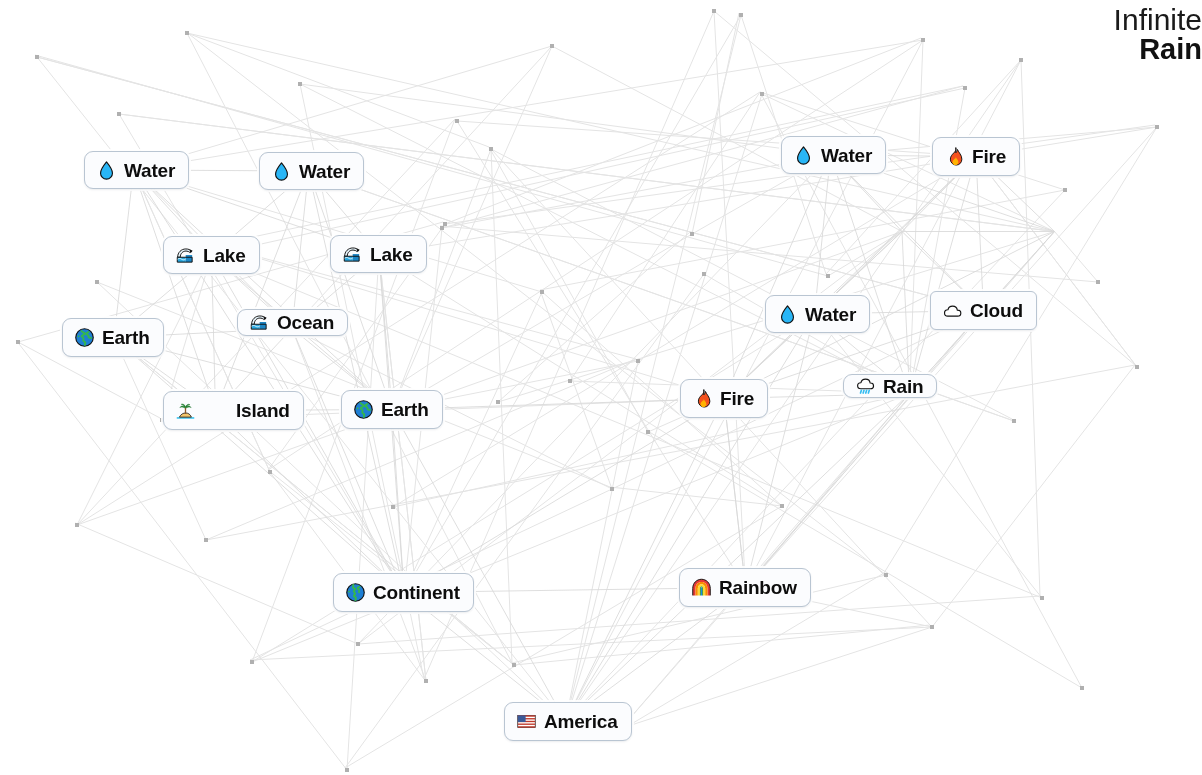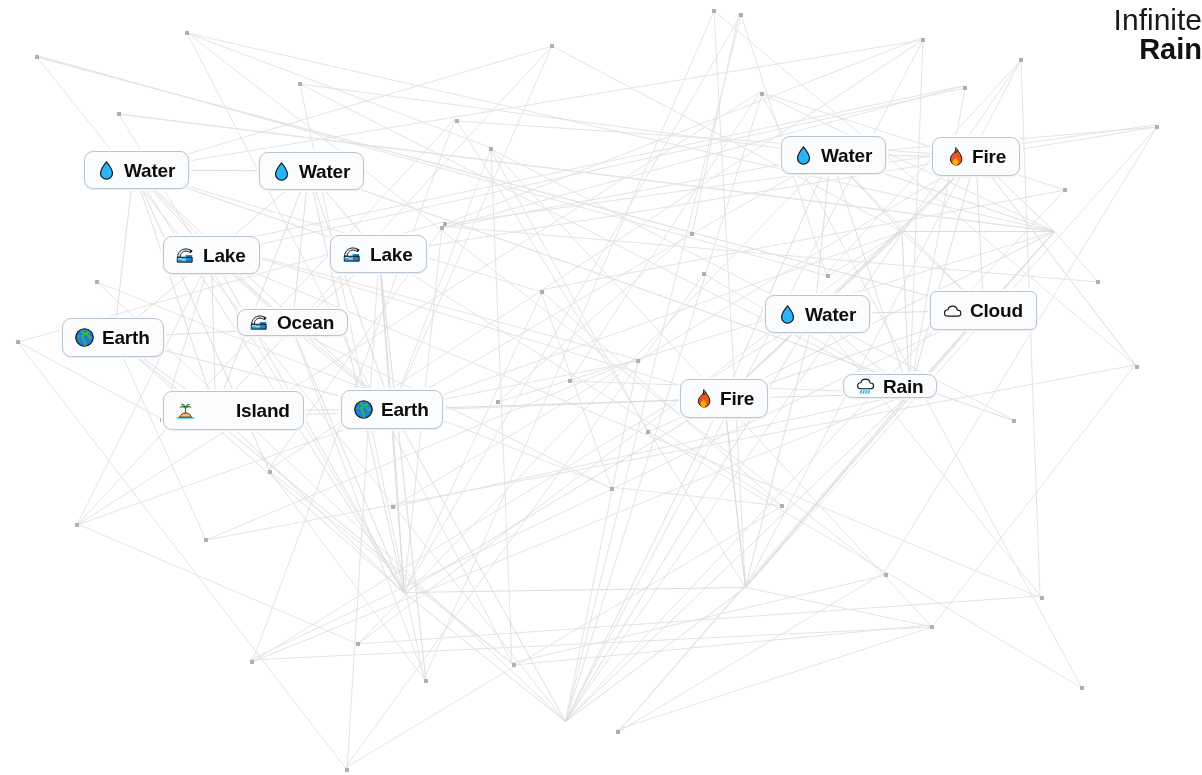--- a/index.html
+++ b/index.html
@@ -430,20 +430,47 @@
       <div class="node" style="left: 341px; top: 390px; height: 39px;">
         <span class="ic">
           <svg viewBox="0 0 24 24">
             <circle cx="12" cy="12" r="10" fill="#1f7fd4" stroke="#111" stroke-width="1.3"></circle>
             <path d="M8.5 4.6c1.4.3 1.2 1.8 2.6 2 1.4.2 1.3 1.7.3 2.3-1 .6-2.6.2-2.7 1.5-.1 1.3 1.8 1 2.2 2.2.4 1.2-.6 2-.2 3.1.4 1.1 2.1.8 2.3 2.2.2 1.1-.9 1.6-.5 2.6M16.6 5.6c-.8 1-2.3.8-2.5 2-.2 1.2 1.6 1.2 2.3 2 .7.8-.3 1.9.6 2.5.8.5 1.8-.2 2.5.4" stroke="#35b84a" stroke-width="2.1" fill="none" stroke-linecap="round" stroke-linejoin="round"></path>
             <path d="M5 9.5c1.2-.1 1.6.9 1.1 1.7-.5.8-1.7.5-2.1-.2" fill="#35b84a"></path>
           </svg>
         </span>
         <span class="label">Earth</span>
       </div>
+      <div class="node" style="left: 333px; top: 573px; height: 39px;">
+        <span class="ic">
+          <svg viewBox="0 0 24 24">
+            <circle cx="12" cy="12" r="10" fill="#1f7fd4" stroke="#111" stroke-width="1.3"></circle>
+            <path d="M9.4 3.4c.9 1.1-.6 2-.2 3 .4 1 2.2.5 2.4 1.7.2 1.2-1.6 1.3-1.6 2.5 0 1.2 1.6 1.3 1.6 2.6 0 1.3-1.7 1.4-1.4 2.7.3 1.3 2.2 1.1 2.3 2.5.1 1-.8 1.6-.6 2.4" stroke="#35b84a" stroke-width="2.2" fill="none" stroke-linecap="round" stroke-linejoin="round"></path>
+            <path d="M16.8 5.2c-1 .9-2.6.6-2.6 1.9 0 1.2 1.9 1.1 2.1 2.3.2 1-.9 1.6-.2 2.4" stroke="#35b84a" stroke-width="2" fill="none" stroke-linecap="round"></path>
+            <path d="M4.6 10c1.1.1 1.3 1.2.7 1.8-.6.6-1.7.2-1.9-.6" fill="#35b84a"></path>
+          </svg>
+        </span>
+        <span class="label">Continent</span>
+      </div>
+      <div class="node" style="left: 504px; top: 702px; height: 39px;">
+        <span class="ic">
+          <svg viewBox="0 0 24 24">
+            <rect x="2" y="5" width="20" height="14" fill="#fff" stroke="#111" stroke-width="0.8"></rect>
+            <g fill="#c0392b">
+              <rect x="2" y="5" width="20" height="1.55"></rect>
+              <rect x="2" y="8.1" width="20" height="1.55"></rect>
+              <rect x="2" y="11.2" width="20" height="1.55"></rect>
+              <rect x="2" y="14.3" width="20" height="1.55"></rect>
+              <rect x="2" y="17.4" width="20" height="1.55"></rect>
+            </g>
+            <rect x="2" y="5" width="9" height="7.6" fill="#3b5998"></rect>
+          </svg>
+        </span>
+        <span class="label">America</span>
+      </div>
       <div class="node" style="left: 781px; top: 136px; height: 38px;">
         <span class="ic">
           <svg viewBox="0 0 24 24">
             <path d="M12 2.2C12 2.2 5.2 10.6 5.2 15.1a6.8 6.8 0 0 0 13.6 0C18.8 10.6 12 2.2 12 2.2z" fill="#29b6f6" stroke="#111" stroke-width="1.3" stroke-linejoin="round"></path>
           </svg>
         </span>
         <span class="label">Water</span>
       </div>
       <div class="node" style="left: 932px; top: 137px; height: 39px;">
         <span class="ic">
@@ -480,20 +507,33 @@
         <span class="label">Fire</span>
       </div>
       <div class="node" style="left: 843px; top: 374px; height: 24px;">
         <span class="ic">
           <svg viewBox="0 0 24 24">
             <path d="M6.6 14.6h11c2 0 3.6-1.5 3.6-3.3 0-1.8-1.6-3.3-3.5-3.3h-.4c-.3-2.5-2.6-4.4-5.3-4.4-2.5 0-4.7 1.7-5.2 4.1h-.3c-2 0-3.5 1.6-3.5 3.5s1.6 3.4 3.6 3.4z" fill="#fff" stroke="#111" stroke-width="1.3" stroke-linejoin="round"></path>
             <path d="M7.3 16.3l-1 3.2M10.3 16.3l-1 3.2M13.3 16.3l-1 3.2M16.3 16.3l-1 3.2" stroke="#35bdf2" stroke-width="1.9" stroke-linecap="round"></path>
           </svg>
         </span>
         <span class="label">Rain</span>
+      </div>
+      <div class="node" style="left: 679px; top: 568px; height: 39px;">
+        <span class="ic">
+          <svg viewBox="0 0 24 24">
+            <path d="M2 21V13C2 6.9 6.5 2.6 12 2.6S22 6.9 22 13v8h-3.2v-8c0-4.1-2.8-7.2-6.8-7.2S5.2 8.9 5.2 13v8z" fill="#e53935"></path>
+            <path d="M5.2 21v-8c0-4.1 2.8-7.2 6.8-7.2s6.8 3.1 6.8 7.2v8h-2.6v-8c0-2.7-1.8-4.8-4.2-4.8S7.8 10.3 7.8 13v8z" fill="#fb8c00"></path>
+            <path d="M7.8 21v-8c0-2.7 1.8-4.8 4.2-4.8s4.2 2.1 4.2 4.8v8h-2.4v-8c0-1.4-.8-2.5-1.8-2.5s-1.8 1.1-1.8 2.5v8z" fill="#fdd835"></path>
+            <path d="M10.2 21v-8c0-1.4.8-2.5 1.8-2.5s1.8 1.1 1.8 2.5v8h-1.2v-8c0-.7-.3-1.2-.6-1.2s-.6.5-.6 1.2v8z" fill="#43a047"></path>
+            <path d="M11.4 21v-8c0-.7.3-1.2.6-1.2s.6.5.6 1.2v8z" fill="#1e88e5"></path>
+            <path d="M2 21V13C2 6.9 6.5 2.6 12 2.6S22 6.9 22 13v8" fill="none" stroke="#111" stroke-width="1.1"></path>
+          </svg>
+        </span>
+        <span class="label">Rainbow</span>
       </div>
     </div>
 
   <div id="logo">
     <span class="ln1">Infinite</span>
     <span class="ln2">Rain</span>
   </div>
 
 </div>
 

